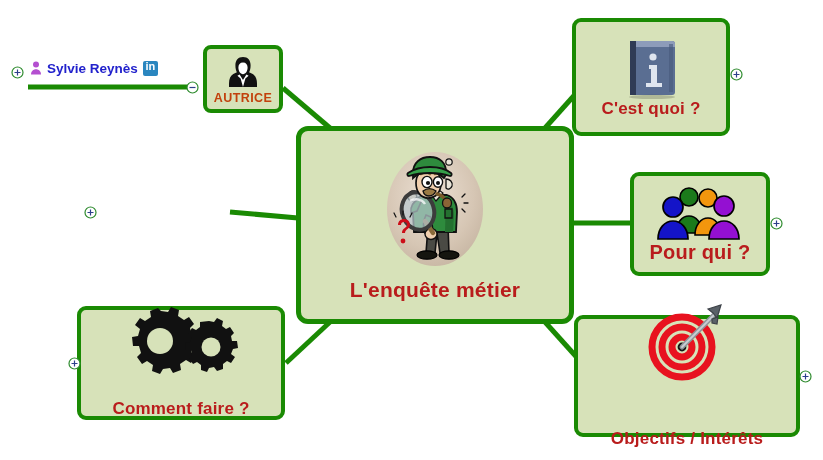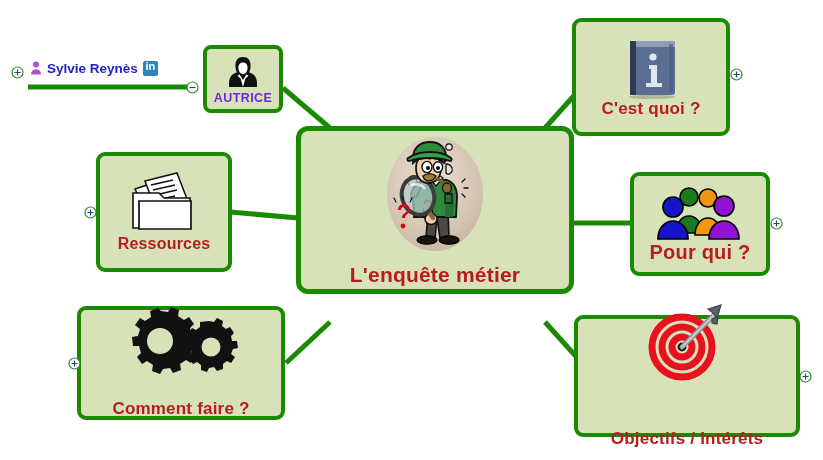--- a/index.html
+++ b/index.html
@@ -47,37 +47,37 @@
     color: #b91c1c;
     font-weight: 700;
     text-align: center;
     white-space: nowrap;
     letter-spacing: .2px;
   }
 
   
   #node-central {
     left: 296px; top: 126px;
-    width: 278px; height: 168px;
+    width: 278px; height: 198px;
     border-width: 5px;
     border-radius: 12px;
   }
   #node-central .node-label {
     font-size: 21px;
     margin-top: 4px;
   }
 
   
   #node-author {
     left: 203px; top: 45px;
     width: 80px; height: 68px;
     border-radius: 8px;
   }
   #node-author .node-label {
-    color: #6d28d9;
+    color: #c2410c;
     font-size: 12.5px;
     font-weight: 700;
     letter-spacing: .4px;
     margin-top: 1px;
     text-align: right;
   }
 
   
   #node-cestquoi   { left: 572px; top: 18px;  width: 158px; height: 118px; }
   #node-pourqui    { left: 630px; top: 172px; width: 140px; height: 104px; }
@@ -366,32 +366,14 @@
         <g fill="#111111">
 
           <path d="M90 14l5 1 3-4 6 3-1 5 4 3 4-2 4 6-3 3 1 5h5l1 7-5 1-2 5 4 3-4 6-4-2-4 3v5l-6 2-3-4-5 1-2 4-6-2v-5l-4-3-4 2-4-6 3-3-1-5h-5l-1-7 5-1 2-5-4-3 4-6 4 2 4-3v-5z"></path>
         </g>
         <circle cx="92" cy="40" r="9.5" fill="#d7e2b9"></circle>
       </svg>
     </span>
     <span class="node-label">Comment faire ?</span>
   </div>
 
-  <div class="node" id="node-ressources">
-    <span class="icon-wrap" aria-hidden="true">
-      <svg width="82" height="64" viewBox="0 0 82 64">
-
-        <path d="M12 18l24-8 12 24-24 9z" fill="#ffffff" stroke="#111" stroke-width="1.5"></path>
-
-        <path d="M22 10l32-8 10 26-32 9z" fill="#ffffff" stroke="#111" stroke-width="1.5"></path>
-        <g stroke="#111" stroke-width="1.5">
-          <path d="M28 14l22-5M30 19l22-5M32 24l22-5M34 29l18-4"></path>
-        </g>
-
-        <path d="M10 22h26l5 5h26v30H10z" fill="#ffffff" stroke="#111" stroke-width="1.6"></path>
-
-        <path d="M16 30h52v28H16z" fill="#ffffff" stroke="#111" stroke-width="1.7"></path>
-      </svg>
-    </span>
-    <span class="node-label">Ressources</span>
-  </div>
 
 </div>
 
 </body></html>

